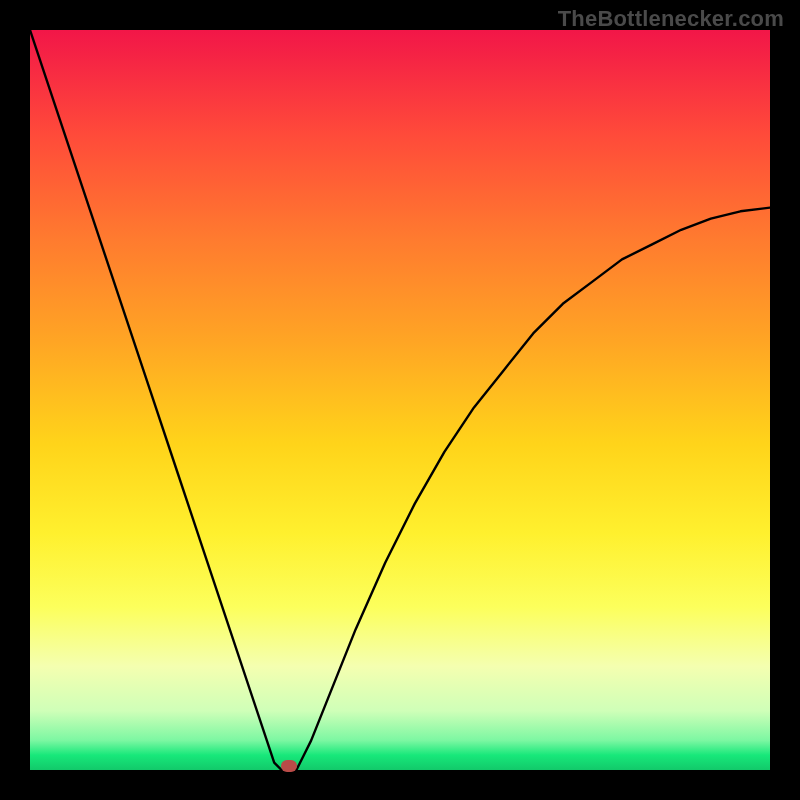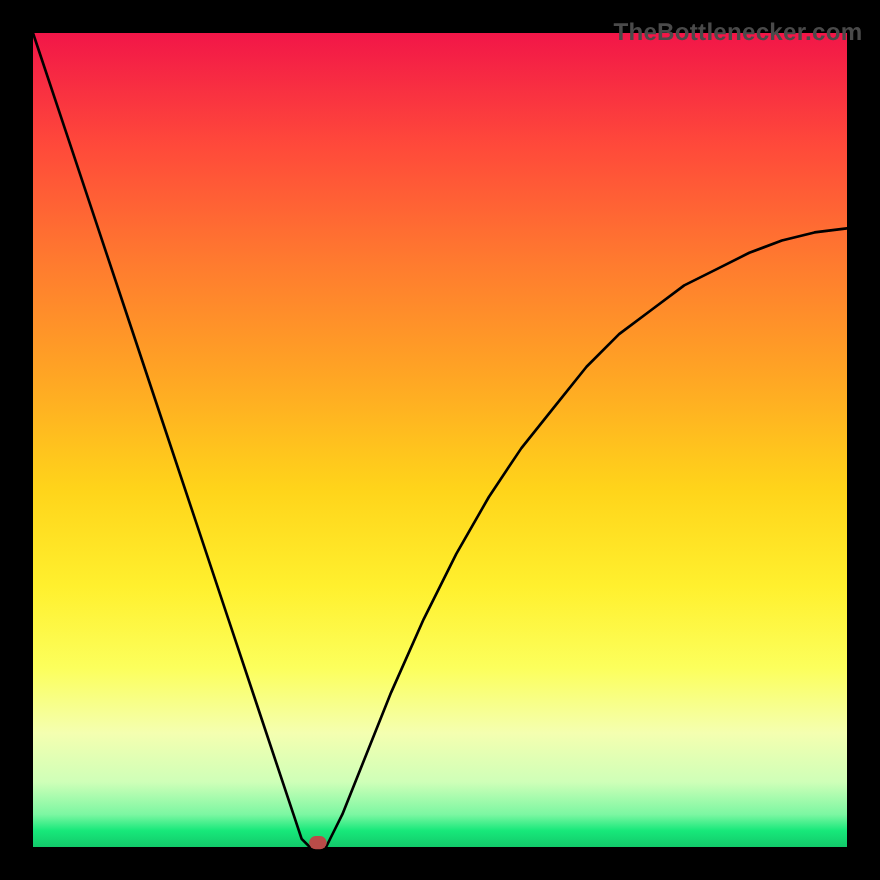--- a/index.html
+++ b/index.html
@@ -27,21 +27,21 @@
       #fcff5c 78%,
       #f4ffb0 86%,
       #cfffb8 92%,
       #7cf7a2 96%,
       #17e87a 98%,
       #12c96a 100%
     );
   }
   .attribution {
     position: absolute;
-    top: 16px;
+    top: 6px;
     right: 16px;
     color: #4a4a4a;
     font-size: 22px;
     font-weight: 600;
     letter-spacing: 0.2px;
   }
   svg.curve {
     position: absolute;
     left: 0;
     top: 0;

